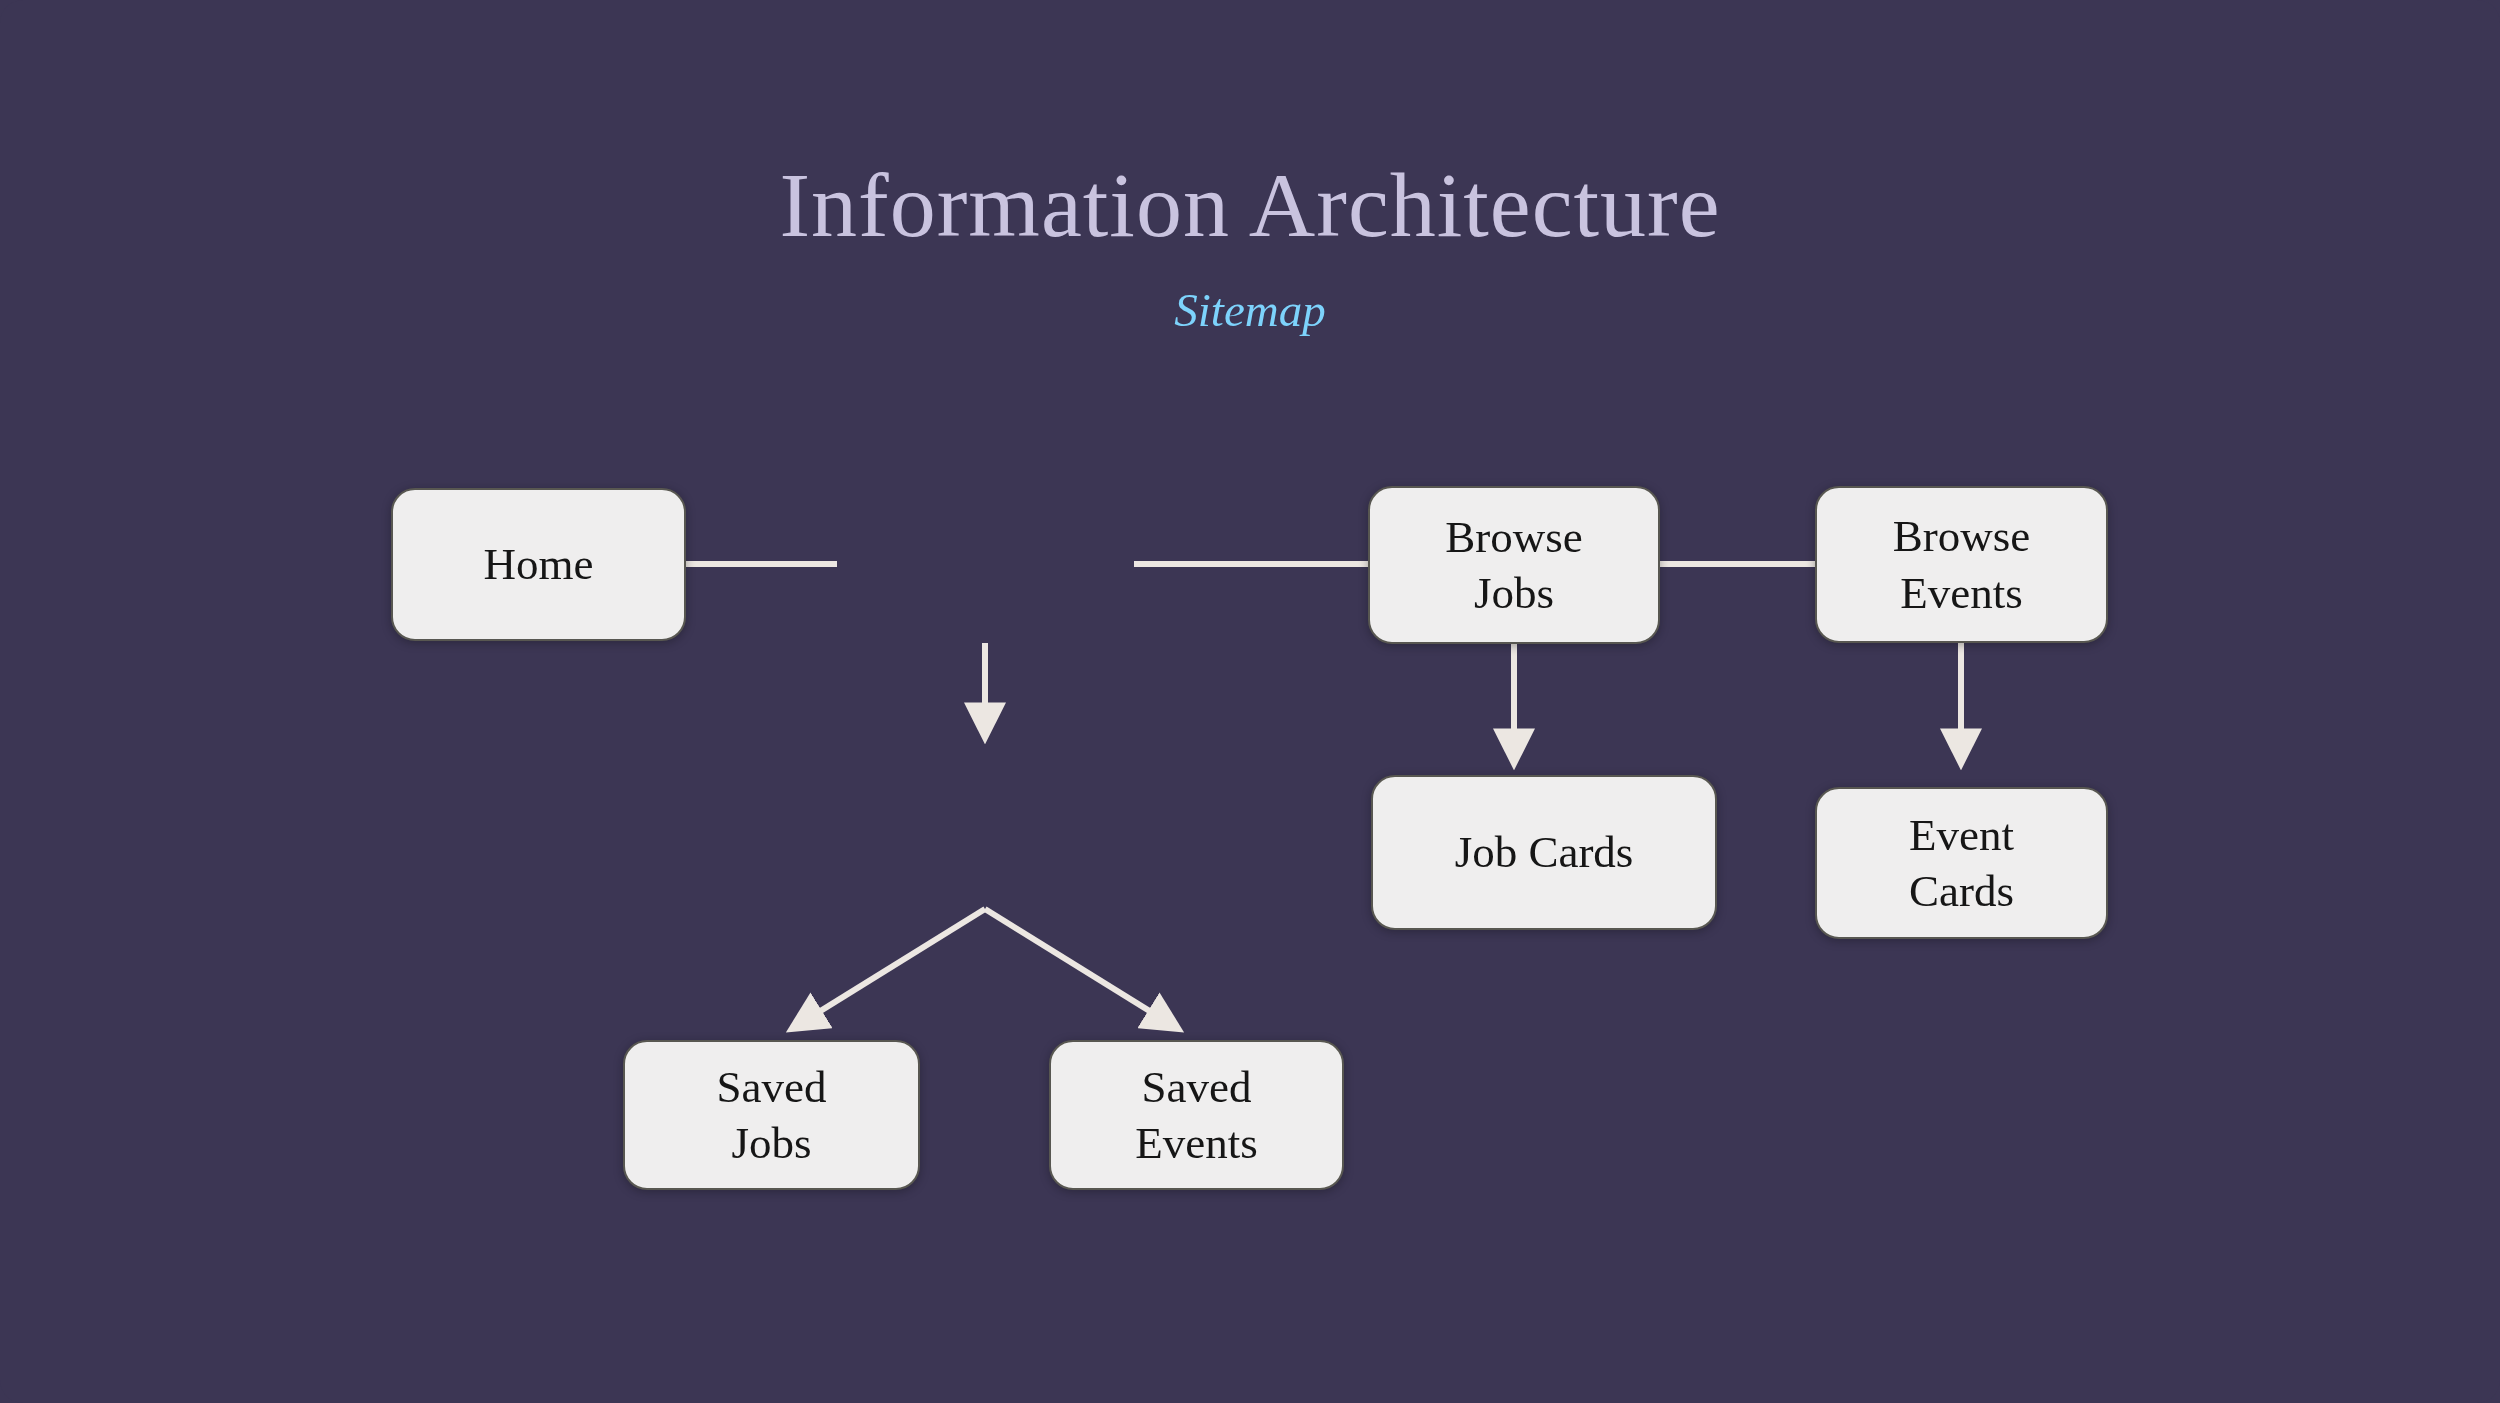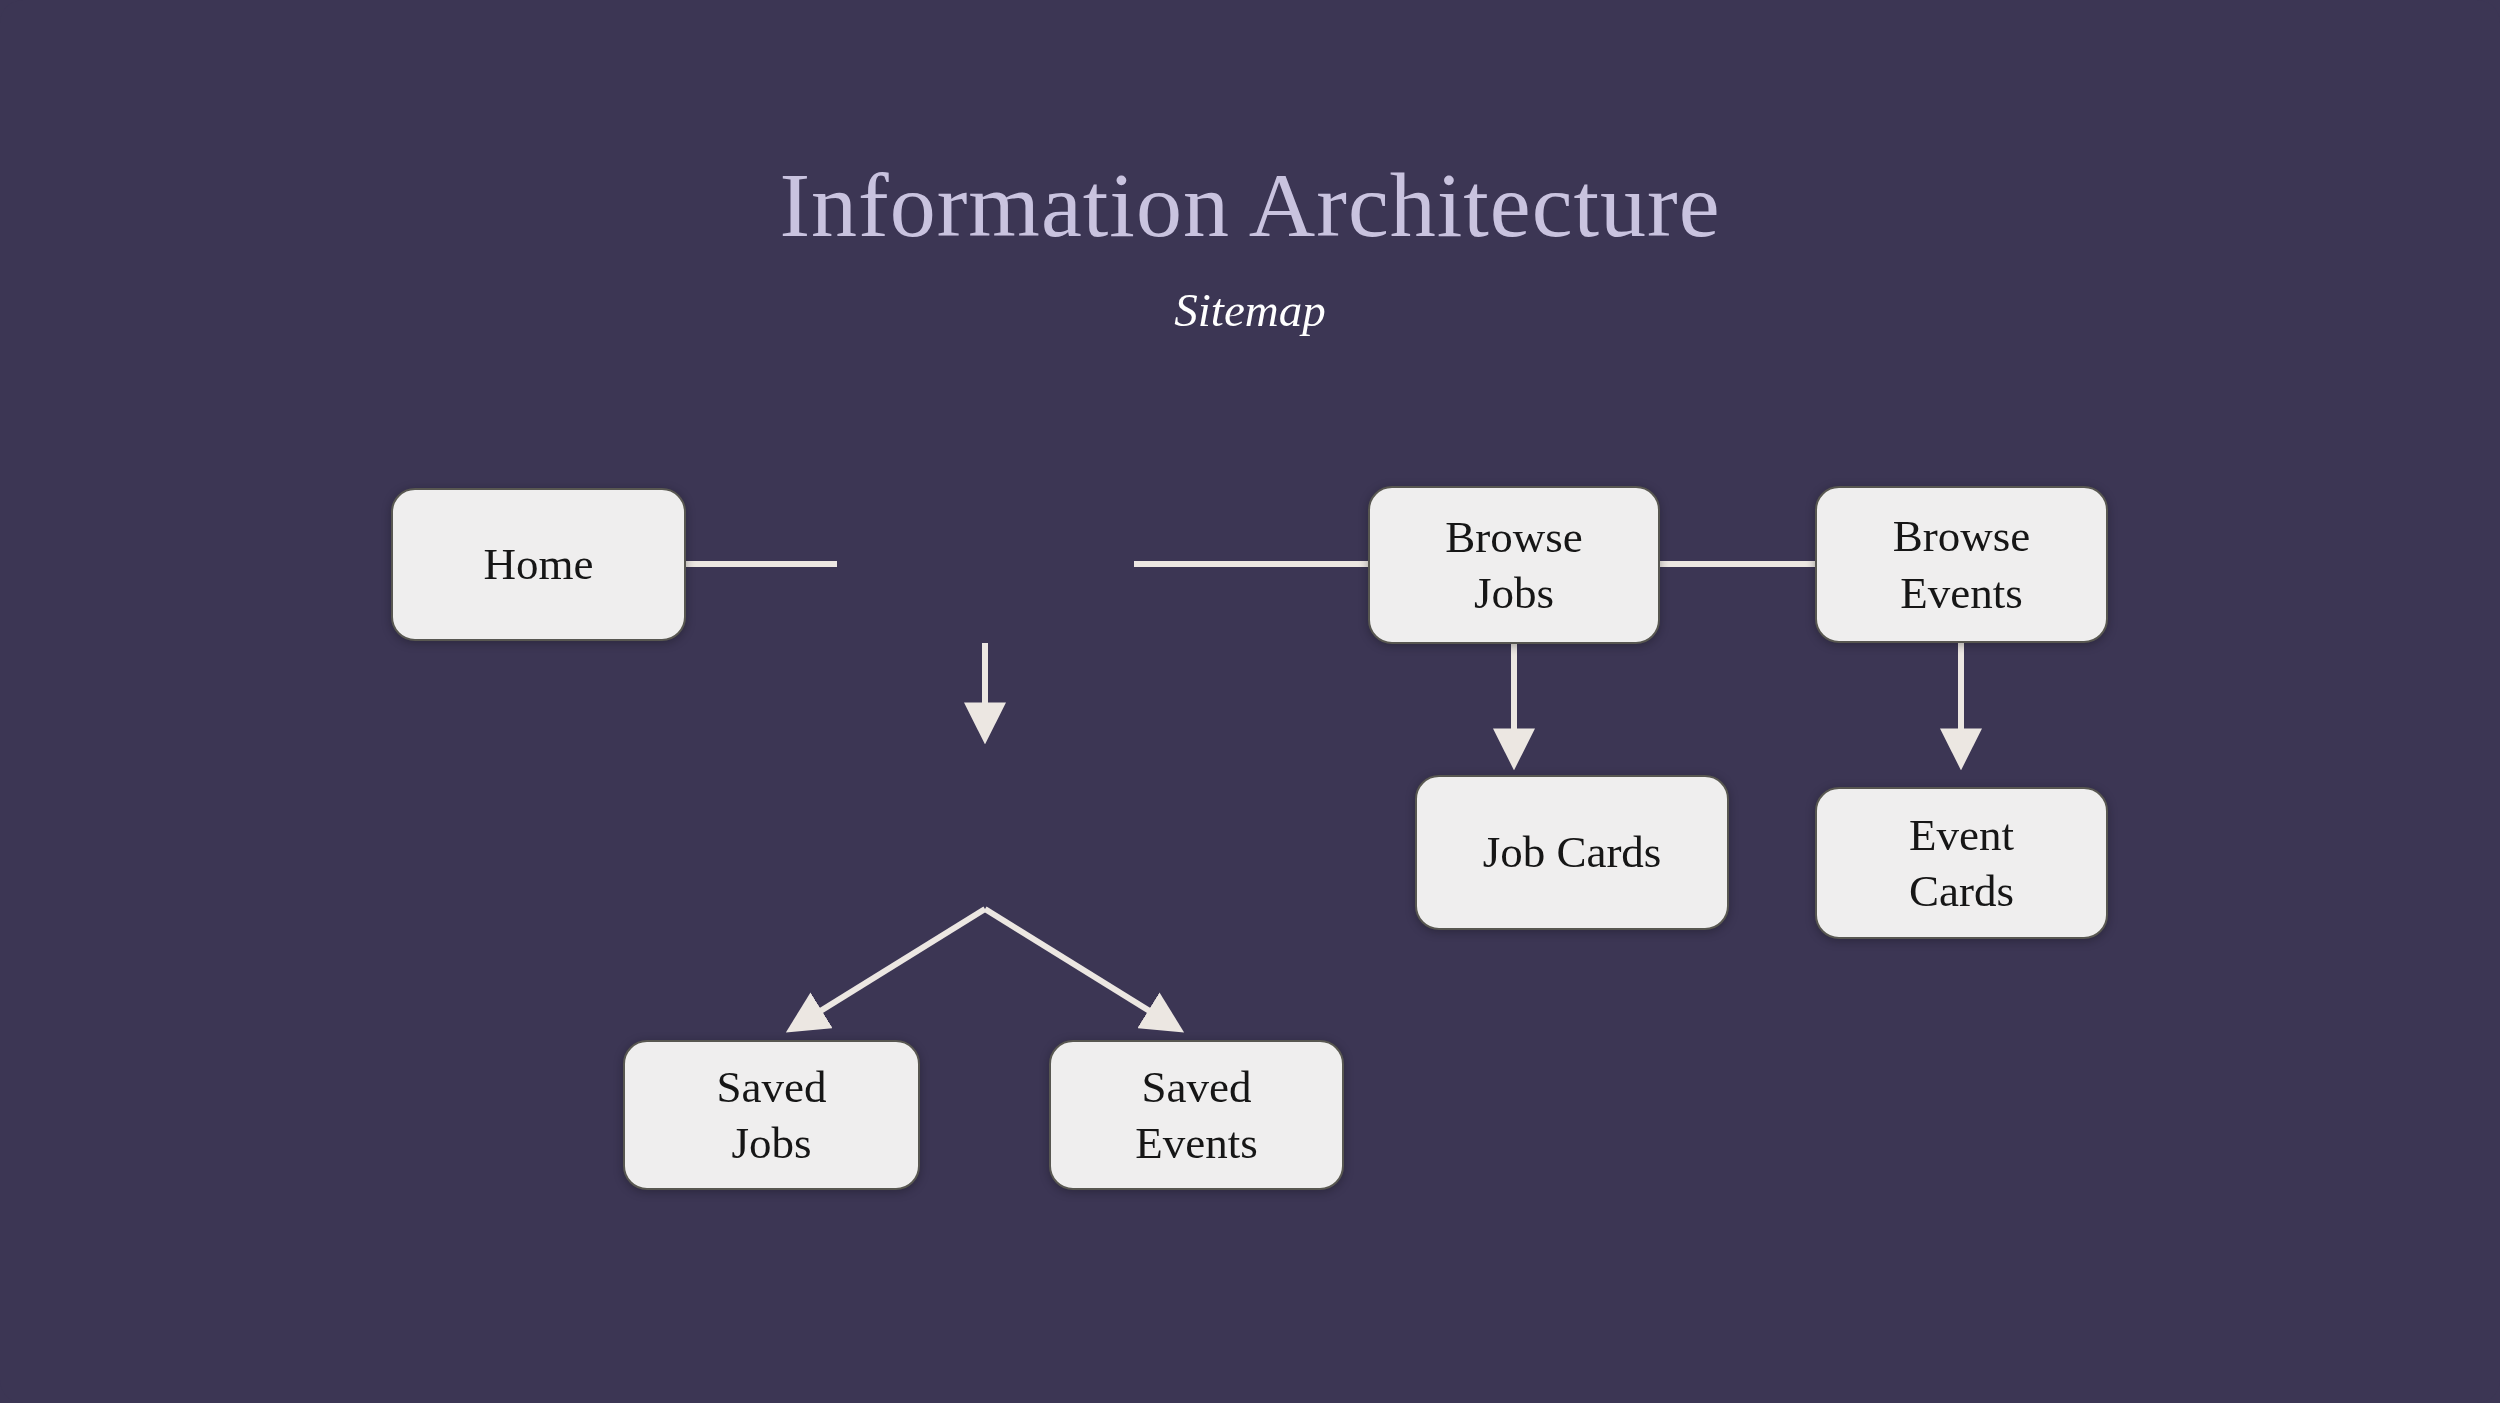--- a/index.html
+++ b/index.html
@@ -23,21 +23,21 @@
     color: #c9c3df;
   }
   .subtitle {
     position: absolute;
     left: 0; top: 283px;
     width: 100%;
     text-align: center;
     font-size: 47px;
     font-style: italic;
     font-weight: 400;
-    color: #ffffff;
+    color: #7dd3fc;
   }
   .edges {
     position: absolute;
     left: 0; top: 0;
     width: 2500px;
     height: 1403px;
   }
   .node {
     position: absolute;
     display: flex;
@@ -55,21 +55,21 @@
     color: #161616;
     text-align: center;
     white-space: pre-line;
   }
   
   #node-home          { left: 391px;  top: 488px;  width: 295px; height: 153px; }
   #node-profile       { left: 837px;  top: 487px;  width: 297px; height: 156px; }
   #node-browse-jobs   { left: 1368px; top: 486px;  width: 292px; height: 158px; }
   #node-browse-events { left: 1815px; top: 486px;  width: 293px; height: 157px; }
   #node-my-lists      { left: 837px;  top: 749px;  width: 297px; height: 160px; }
-  #node-job-cards     { left: 1371px; top: 775px;  width: 314px; height: 155px; margin-left: 44px; }
+  #node-job-cards     { left: 1371px; top: 775px;  width: 346px; height: 155px; }
   #node-event-cards   { left: 1815px; top: 775px;  width: 293px; height: 152px; margin-top: 12px; }
   #node-saved-jobs    { left: 623px;  top: 1040px; width: 297px; height: 150px; }
   #node-saved-events  { left: 1049px; top: 1040px; width: 295px; height: 150px; }
 </style>
 </head>
 <body>
 
 <div class="canvas">
 
   <div class="title">Information Architecture</div>

